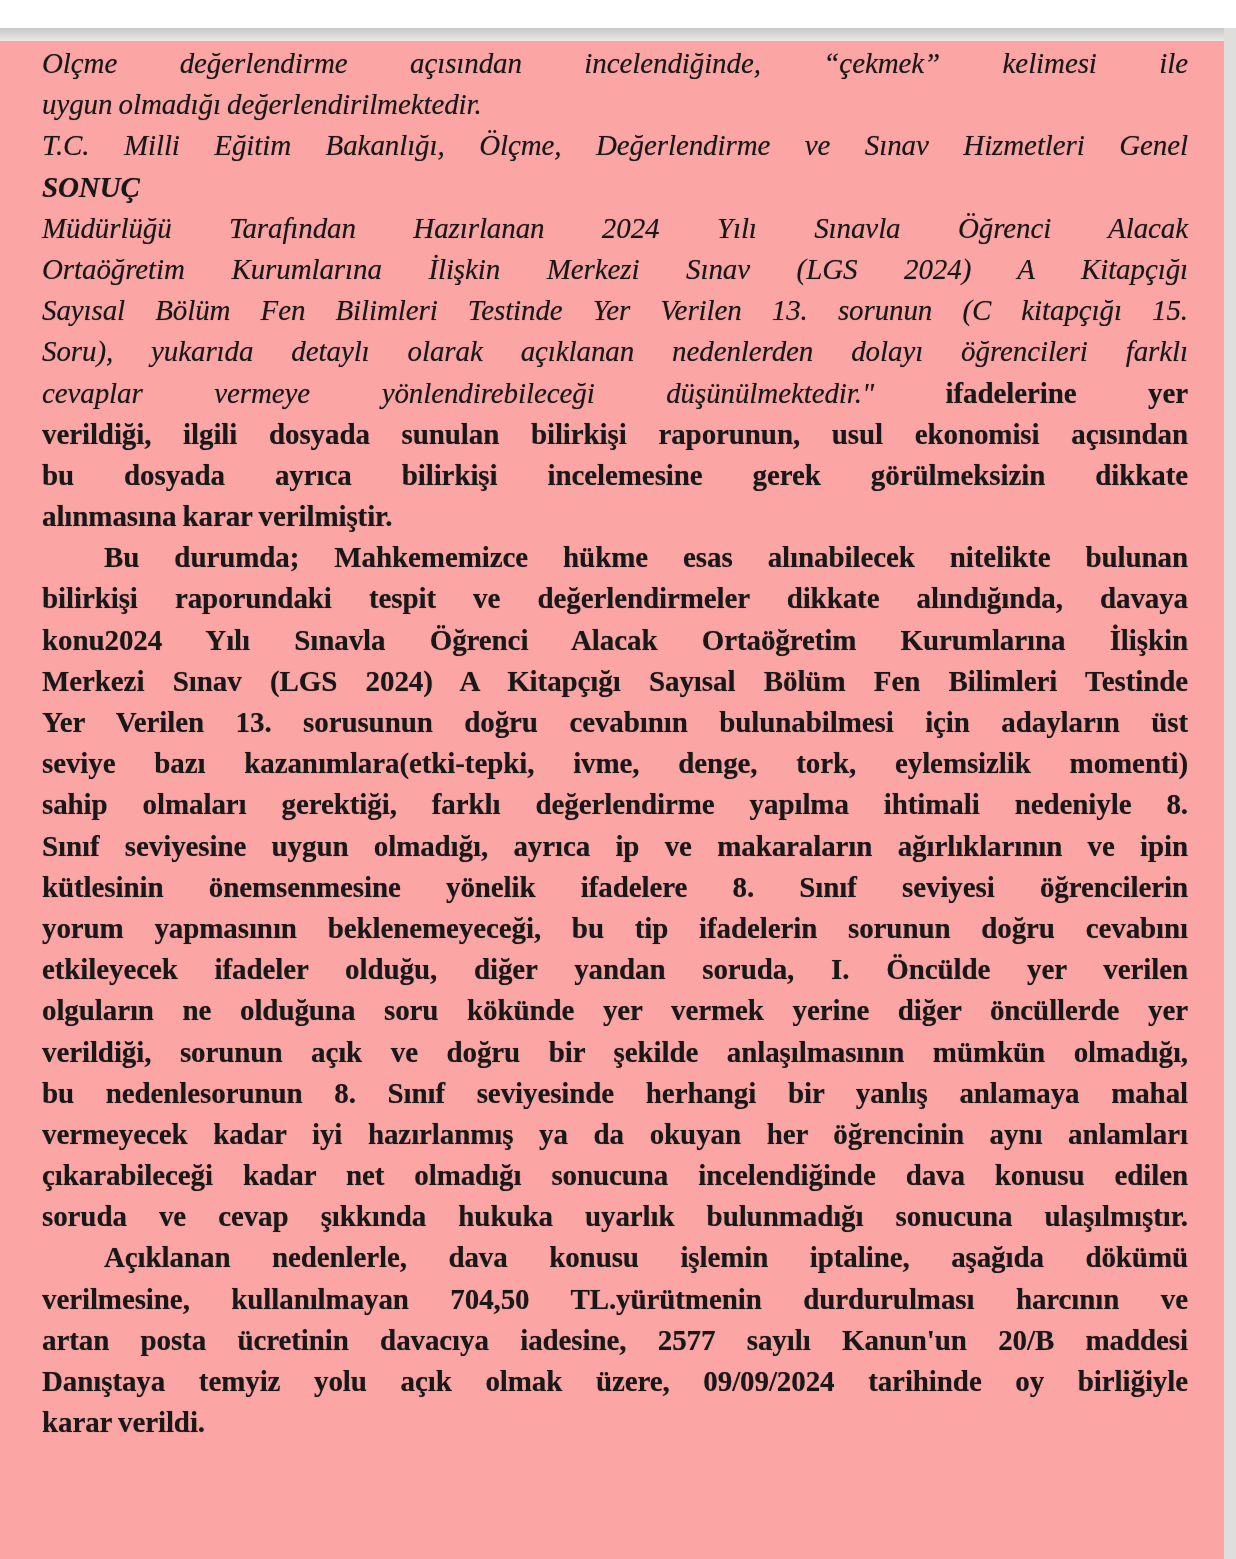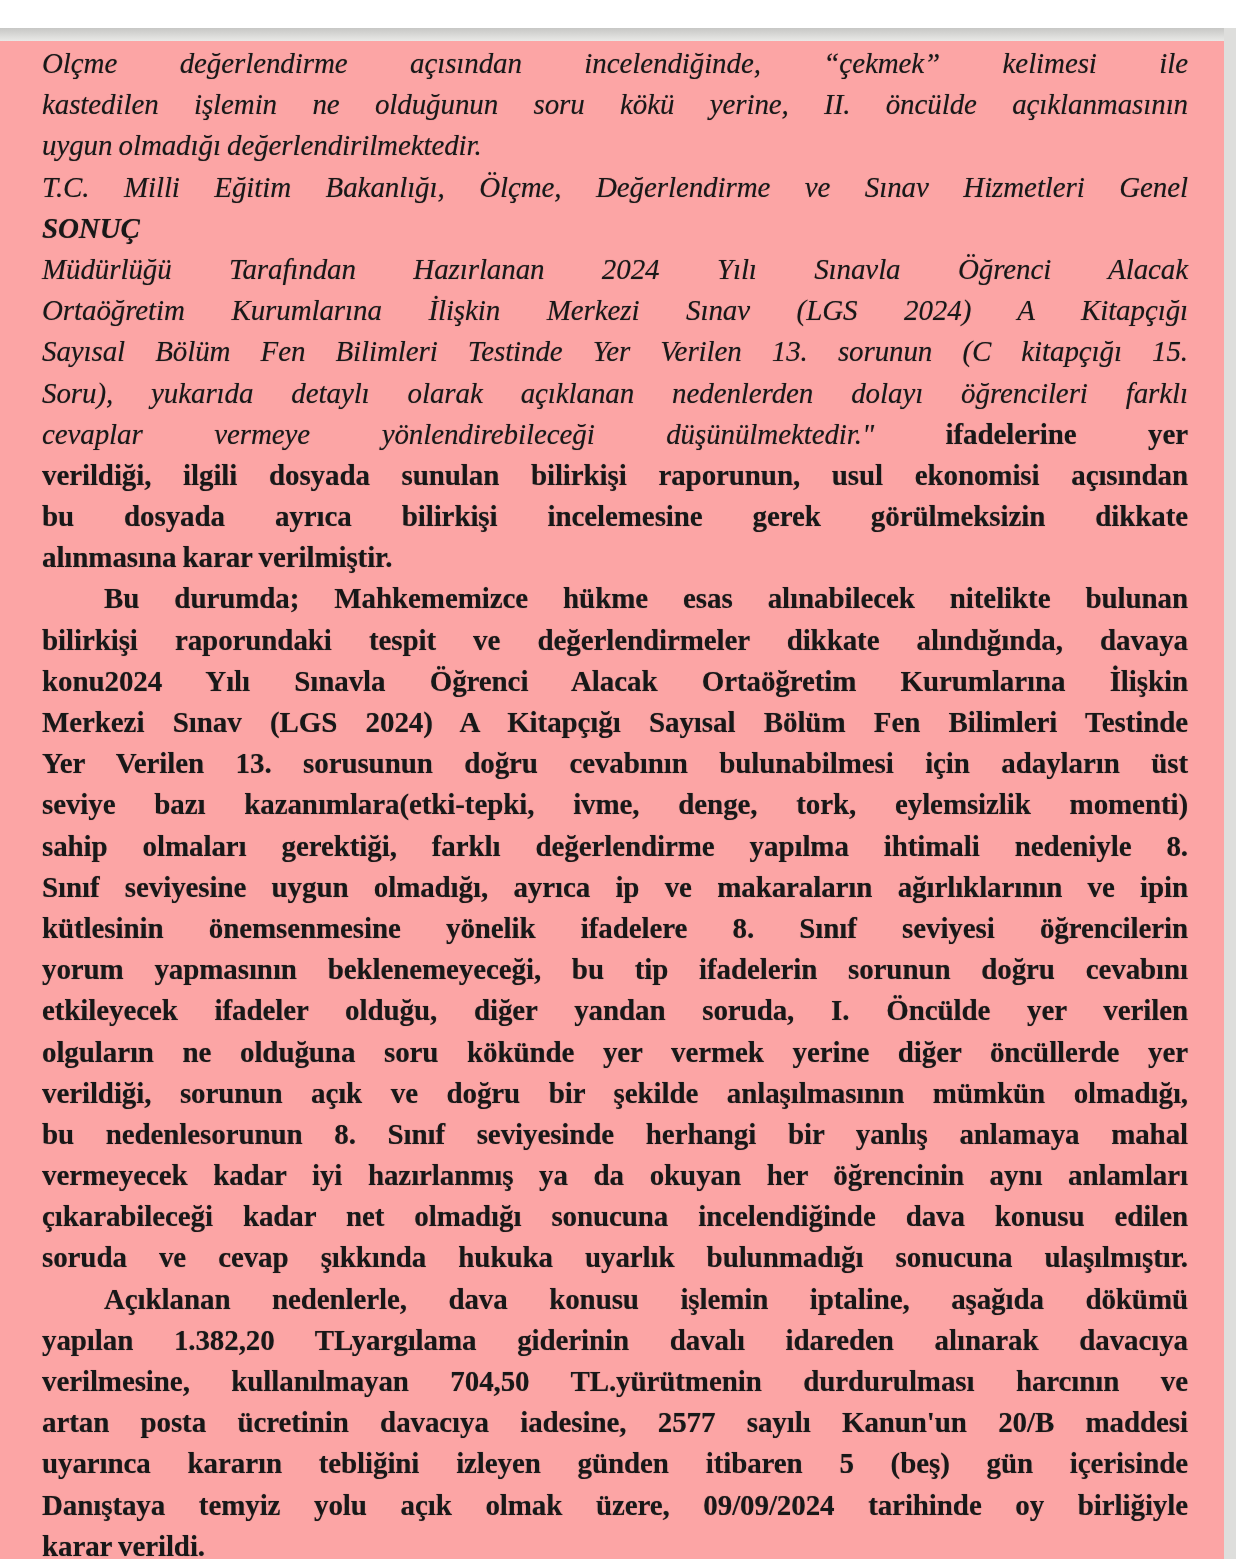--- a/index.html
+++ b/index.html
@@ -46,21 +46,20 @@
   .line span.bold-italic { font-weight: 700; font-style: italic; }
 </style>
 </head>
 <body>
 
 <div class="page">
   <div class="scan-edge-top"></div>
   <div class="scan-edge-right"></div>
   <div class="doc">
       <div class="line"><span class="italic">Olçme değerlendirme açısından incelendiğinde, “çekmek” kelimesi ile</span></div>
-      <div class="line"><span class="italic">kastedilen işlemin ne olduğunun soru kökü yerine, II. öncülde açıklanmasının</span></div>
       <div class="line end"><span class="italic">uygun olmadığı değerlendirilmektedir.</span></div>
       <div class="line"><span class="italic">T.C. Milli Eğitim Bakanlığı, Ölçme, Değerlendirme ve Sınav Hizmetleri Genel</span></div>
       <div class="line end"><span class="bold-italic">SONUÇ</span></div>
       <div class="line"><span class="italic">Müdürlüğü Tarafından Hazırlanan 2024 Yılı Sınavla Öğrenci Alacak</span></div>
       <div class="line"><span class="italic">Ortaöğretim Kurumlarına İlişkin Merkezi Sınav (LGS 2024) A Kitapçığı</span></div>
       <div class="line"><span class="italic">Sayısal Bölüm Fen Bilimleri Testinde Yer Verilen 13. sorunun (C kitapçığı 15.</span></div>
       <div class="line"><span class="italic">Soru), yukarıda detaylı olarak açıklanan nedenlerden dolayı öğrencileri farklı</span></div>
       <div class="line"><span class="italic">cevaplar vermeye yönlendirebileceği düşünülmektedir."</span><span class="regular"> ifadelerine yer</span></div>
       <div class="line"><span class="regular">verildiği, ilgili dosyada sunulan bilirkişi raporunun, usul ekonomisi açısından</span></div>
       <div class="line"><span class="regular">bu dosyada ayrıca bilirkişi incelemesine gerek görülmeksizin dikkate</span></div>
@@ -76,20 +75,18 @@
       <div class="line"><span class="regular">kütlesinin önemsenmesine yönelik ifadelere 8. Sınıf seviyesi öğrencilerin</span></div>
       <div class="line"><span class="regular">yorum yapmasının beklenemeyeceği, bu tip ifadelerin sorunun doğru cevabını</span></div>
       <div class="line"><span class="regular">etkileyecek ifadeler olduğu, diğer yandan soruda, I. Öncülde yer verilen</span></div>
       <div class="line"><span class="regular">olguların ne olduğuna soru kökünde yer vermek yerine diğer öncüllerde yer</span></div>
       <div class="line"><span class="regular">verildiği, sorunun açık ve doğru bir şekilde anlaşılmasının mümkün olmadığı,</span></div>
       <div class="line"><span class="regular">bu nedenlesorunun 8. Sınıf seviyesinde herhangi bir yanlış anlamaya mahal</span></div>
       <div class="line"><span class="regular">vermeyecek kadar iyi hazırlanmış ya da okuyan her öğrencinin aynı anlamları</span></div>
       <div class="line"><span class="regular">çıkarabileceği kadar net olmadığı sonucuna incelendiğinde dava konusu edilen</span></div>
       <div class="line"><span class="regular">soruda ve cevap şıkkında hukuka uyarlık bulunmadığı sonucuna ulaşılmıştır.</span></div>
       <div class="line indent"><span class="regular">Açıklanan nedenlerle, dava konusu işlemin </span><span class="bold">iptaline,</span><span class="regular"> aşağıda dökümü</span></div>
-      <div class="line"><span class="regular">yapılan 1.382,20 TLyargılama giderinin davalı idareden alınarak davacıya</span></div>
       <div class="line"><span class="regular">verilmesine, kullanılmayan 704,50 TL.yürütmenin durdurulması harcının ve</span></div>
       <div class="line"><span class="regular">artan posta ücretinin davacıya iadesine, 2577 sayılı Kanun'un 20/B maddesi</span></div>
-      <div class="line"><span class="regular">uyarınca kararın tebliğini izleyen günden itibaren </span><span class="bold">5 (beş) gün</span><span class="regular"> içerisinde</span></div>
       <div class="line"><span class="bold">Danıştaya temyiz yolu</span><span class="regular"> açık olmak üzere, 09/09/2024 tarihinde oy birliğiyle</span></div>
       <div class="line end"><span class="regular">karar verildi.</span></div>
     </div>
 </div>
 
 </body></html>

